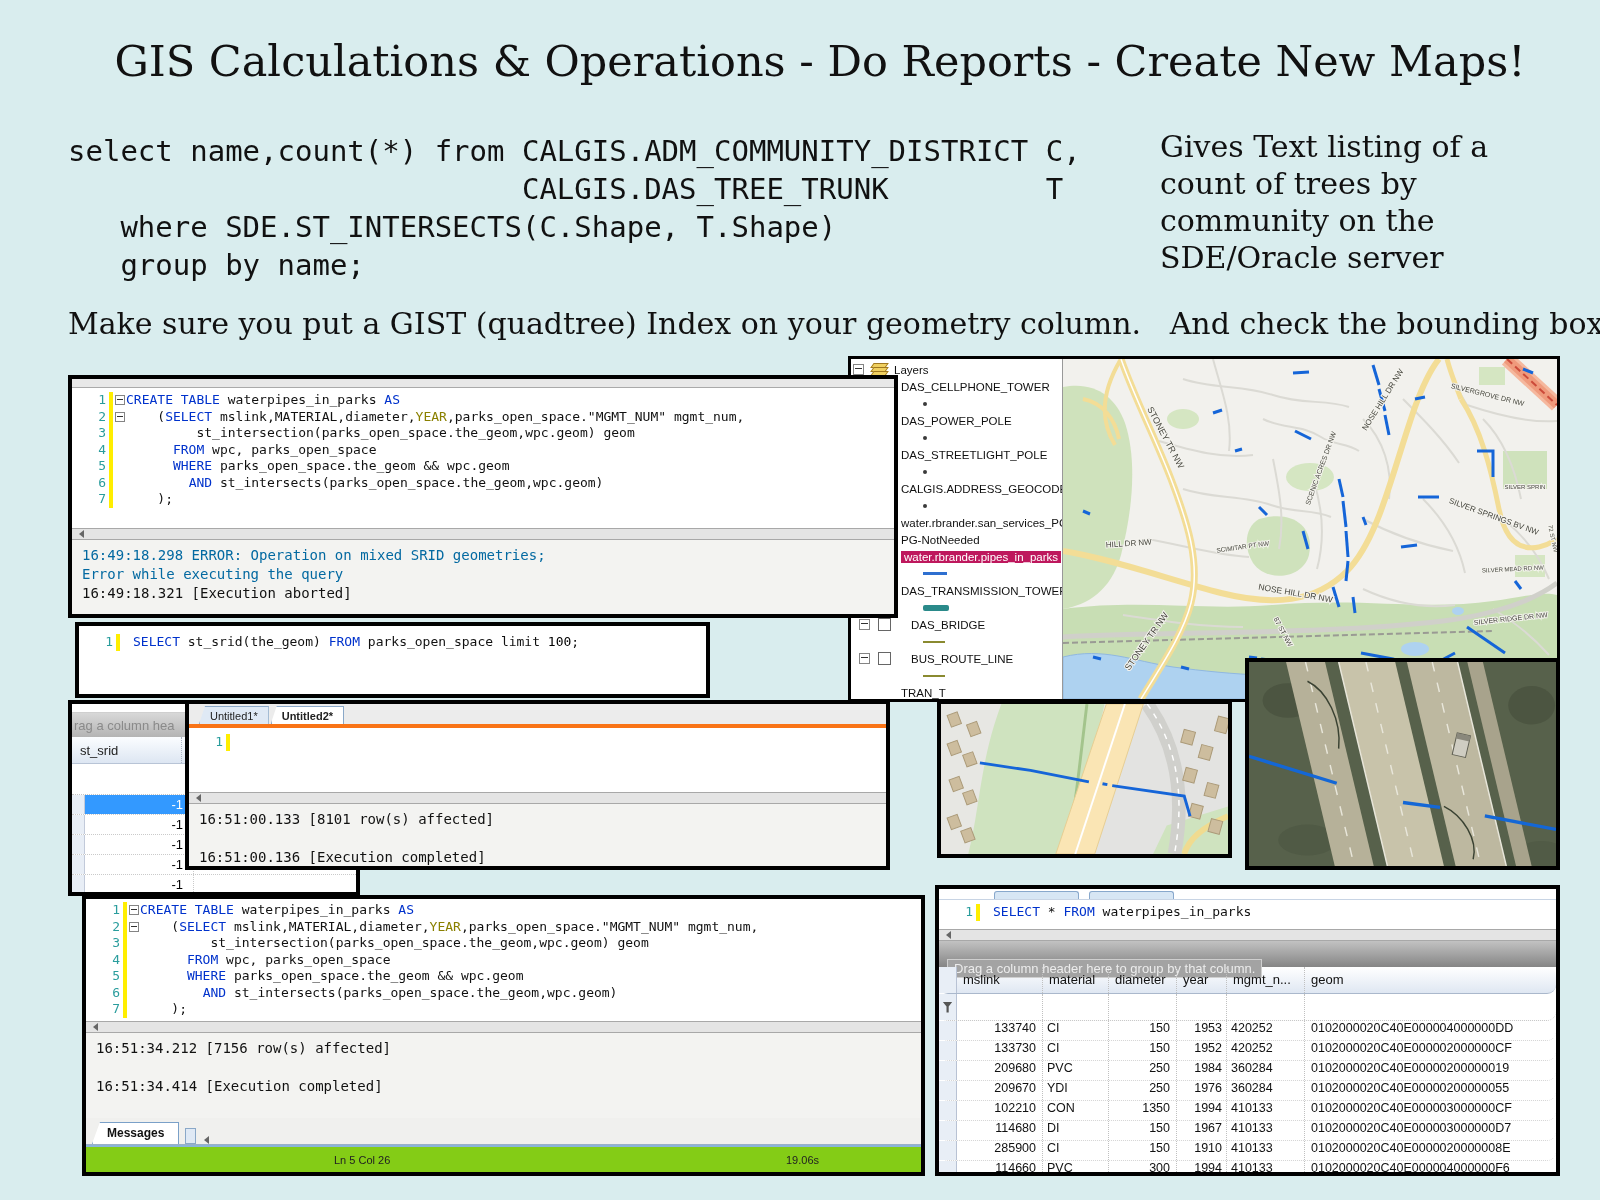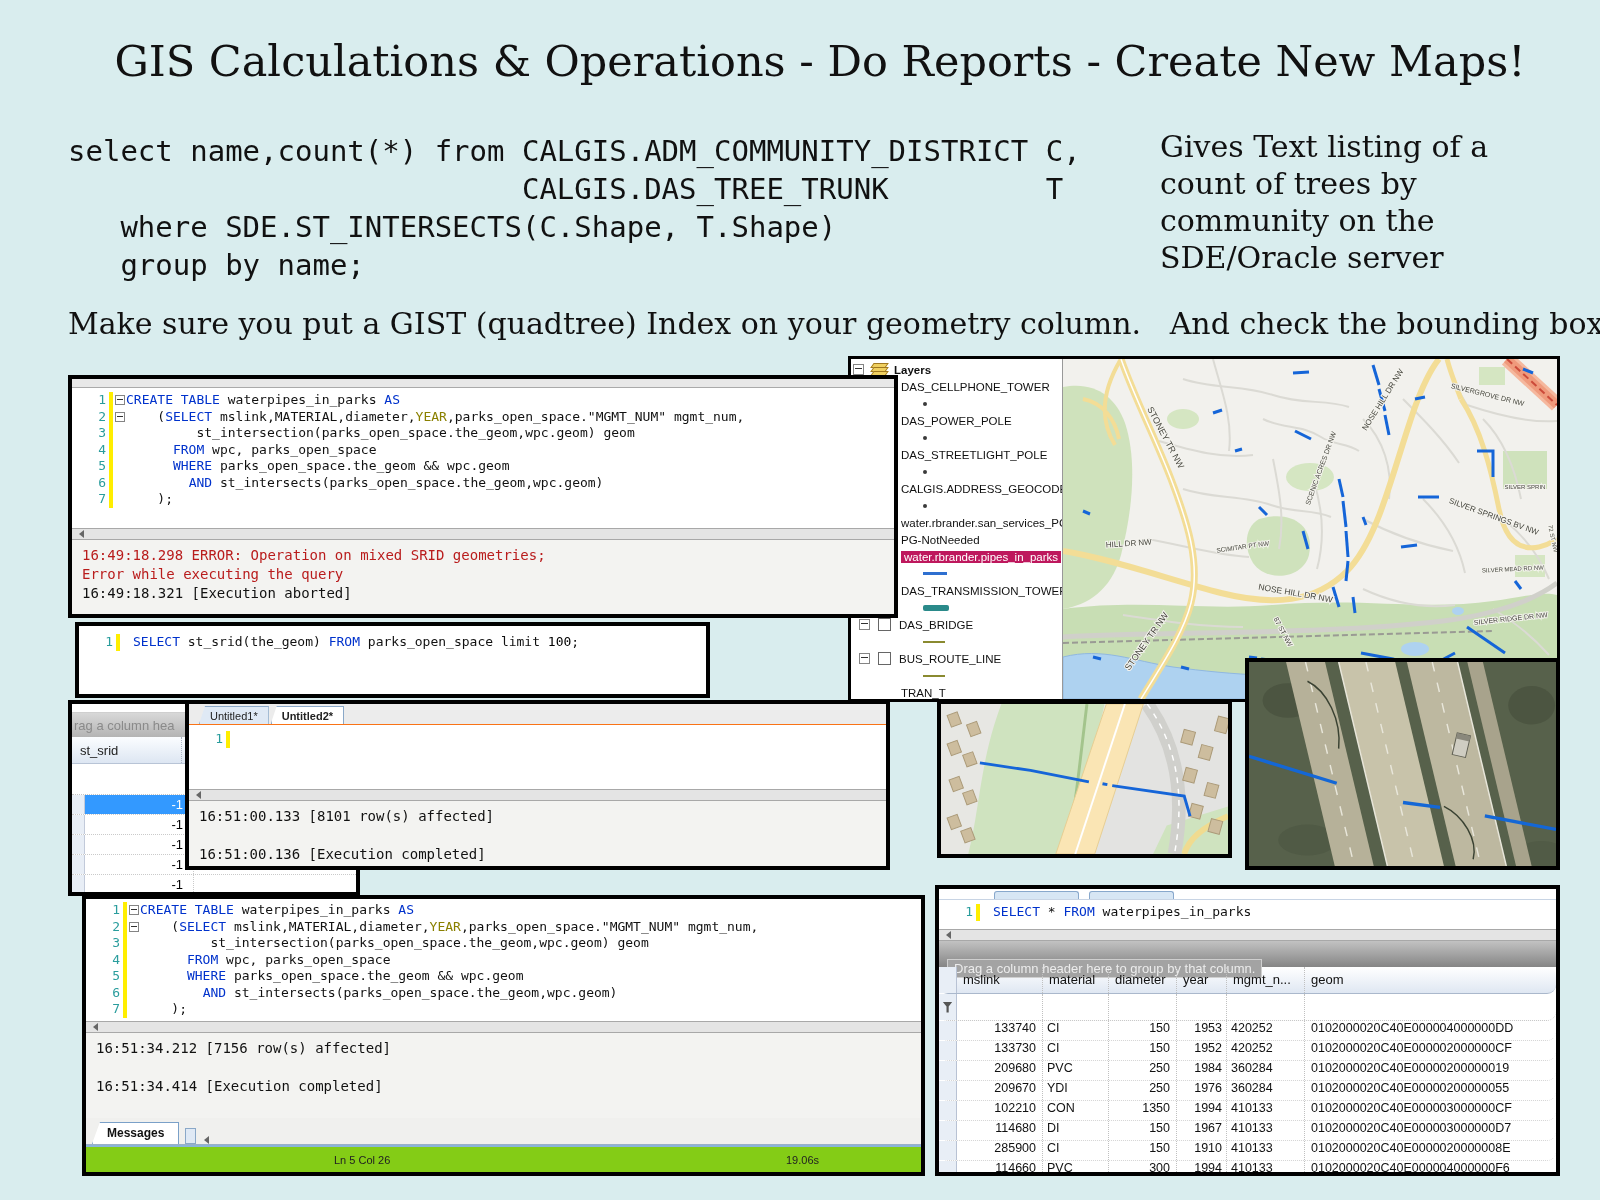--- a/index.html
+++ b/index.html
@@ -22,21 +22,21 @@
   .c-fold{width:13px;flex:none;position:relative;}
   .foldbox{position:absolute;left:2px;top:3px;width:8px;height:8px;border:1px solid #848484;background:#fff;}
   .foldbox::after{content:"";position:absolute;left:1px;right:1px;top:3px;border-top:1px solid #333;}
   .c-txt{color:#111;}
   .tk-k{color:#0032cc;}
   .tk-y{color:#8a8000;}
   .tk-n{color:#000000;}
   .scrollstrip{height:12px;background:#e4e4e4;border-top:1px solid #a8a8a8;border-bottom:1px solid #a8a8a8;display:flex;align-items:center;padding-left:3px;box-sizing:border-box;}
   .larr{width:0;height:0;border:4px solid transparent;border-right:5px solid #666;}
   .outarea{background:#f3f3f1;font:14px/19px "DejaVu Sans Mono",monospace;color:#111;padding:6px 10px;white-space:pre;}
-  .err{color:#b91c1c;}
+  .err{color:#0369a1;}
 
   
   #editor1{left:68px;top:375px;width:830px;height:243px;z-index:20;}
   #editor1 .ed-top{height:8px;background:#e8e8e8;border-bottom:1px solid #aaa;}
   #editor1 .codearea{height:140px;padding-top:4px;box-sizing:border-box;}
   #editor1 .outarea{height:74px;box-sizing:border-box;}
 
   
   #sridsel{left:75px;top:622px;width:635px;height:76px;z-index:18;}
   #sridsel .codearea{height:100%;padding-top:8px;box-sizing:border-box;}
@@ -48,21 +48,21 @@
   #sridgrid .ghead{height:26px;background:linear-gradient(#fbfdff,#dde6f2);border-bottom:1px solid #b8c4d6;display:flex;}
   #sridgrid .ghead .hcell{width:110px;border-right:1px dotted #aab4c4;font:13px "Liberation Sans",sans-serif;color:#222;display:flex;align-items:center;padding-left:8px;box-sizing:border-box;}
   #sridgrid .gfilter{height:30px;border-bottom:1px dotted #c4c4c4;}
   .srow{height:19px;display:flex;border-bottom:1px dotted #cacaca;font:13px "Liberation Sans",sans-serif;}
   .srow .sel-col{width:12px;background:#e8eef6;border-right:1px solid #c2cada;flex:none;}
   .srow .vcell{width:98px;text-align:right;padding-right:10px;line-height:19px;border-right:1px dotted #cacaca;}
   .srow.selected .vcell{background:#3399ff;color:#fff;}
 
   
   #updwin{left:185px;top:700px;width:705px;height:170px;z-index:25;}
-  #updwin .tabbar{height:20px;background:#ececec;border-bottom:1px solid #f97316;display:flex;align-items:flex-end;padding-left:10px;}
+  #updwin .tabbar{height:20px;background:#ececec;border-bottom:4px solid #f97316;display:flex;align-items:flex-end;padding-left:10px;}
   .qtab{height:17px;padding:0 10px;font:11px "Liberation Sans",sans-serif;display:flex;align-items:center;border:1px solid #8aa8c8;border-bottom:none;background:#dfe9f5;color:#222;clip-path:polygon(6px 0,100% 0,100% 100%,0 100%);margin-right:2px;}
   .qtab.active{background:#fff;font-weight:bold;}
   #updwin .codearea{height:64px;padding-top:6px;box-sizing:border-box;}
   #updwin .outarea{height:66px;box-sizing:border-box;}
 
   
   #streetmap{left:937px;top:700px;width:295px;height:158px;z-index:22;padding:0;}
   #aerial{left:1245px;top:658px;width:315px;height:212px;z-index:16;}
   #streetmap svg,#aerial svg,#mapwin svg{display:block;}
 
@@ -98,25 +98,25 @@
   .trow.head .tcell{text-align:left;padding-left:6px;}
   .funnel{width:10px;height:11px;background:#555;clip-path:polygon(0 0,100% 0,62% 45%,62% 100%,40% 100%,40% 45%);}
 
   
   #mapwin{left:848px;top:356px;width:712px;height:346px;z-index:10;border-width:3px;}
   #toc{position:absolute;left:0;top:0;width:212px;height:100%;background:#fff;border-right:1px solid #999;padding-top:2px;box-sizing:border-box;overflow:hidden;}
   .tocrow{height:17px;display:flex;align-items:center;font:11.5px "Liberation Sans",sans-serif;color:#111;white-space:nowrap;}
   .tocrow .expbox{width:9px;height:9px;border:1px solid #848484;background:#fff;position:relative;flex:none;margin-left:8px;}
   .tocrow .expbox::after{content:"";position:absolute;left:1px;right:1px;top:3px;border-top:1px solid #333;}
   .tocrow .cbox{width:11px;height:11px;border:1px solid #666;background:#fff;flex:none;margin-left:8px;}
-  .tocrow .lbl{margin-left:8px;}
+  .tocrow .lbl{margin-left:20px;}
   .tocrow .lbl.plain{margin-left:50px;}
   .tocrow .lbl.sel{background:#be185d;color:#fff;padding:0 3px;}
   .tocrow.group .expbox{margin-left:2px;}
-  .tocrow.group .lbl{font-weight:bold;margin-left:6px;}
+  .tocrow.group .lbl{font-weight:normal;margin-left:6px;}
   .lyricon{position:relative;width:18px;height:13px;flex:none;margin-left:6px;}
   .lyricon i{position:absolute;left:2px;width:13px;height:3px;background:#f0d060;border:1px solid #a07820;transform:skewX(-35deg);}
   .lyricon i:nth-child(1){top:0;}
   .lyricon i:nth-child(2){top:4px;}
   .lyricon i:nth-child(3){top:8px;}
   .symrow{height:17px;display:flex;align-items:center;padding-left:72px;}
   .sym-point{width:4px;height:4px;border-radius:50%;background:#3a3a3a;}
   .sym-blue-line{width:24px;height:3px;background:#2e6fd0;}
   .sym-teal-line{width:26px;height:6px;background:#2a8a8a;border-radius:2px;}
   .sym-olive-line{width:22px;height:2px;background:#8a8a30;}

